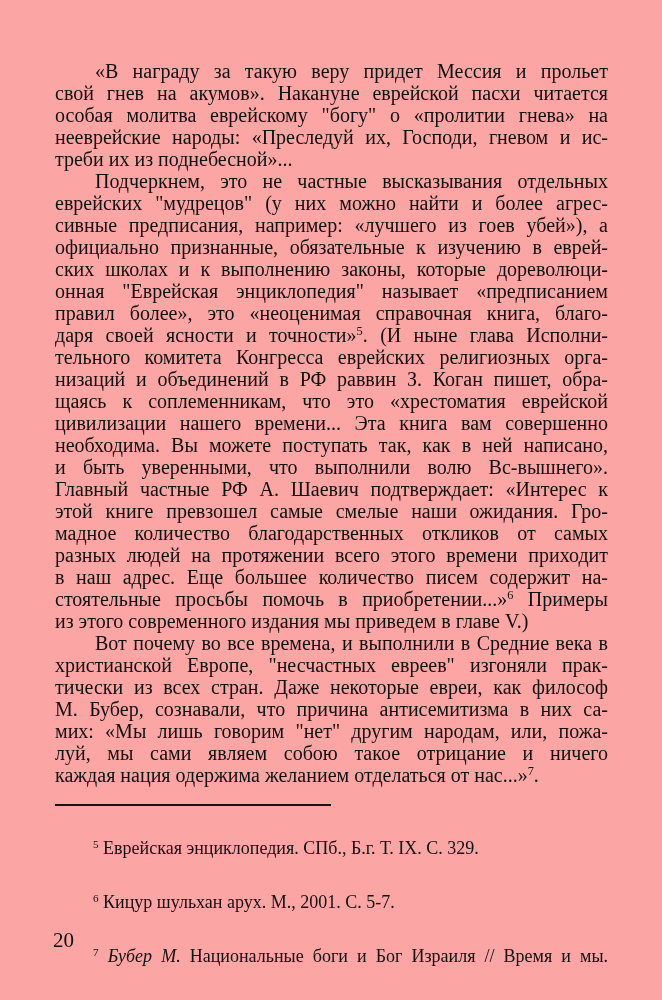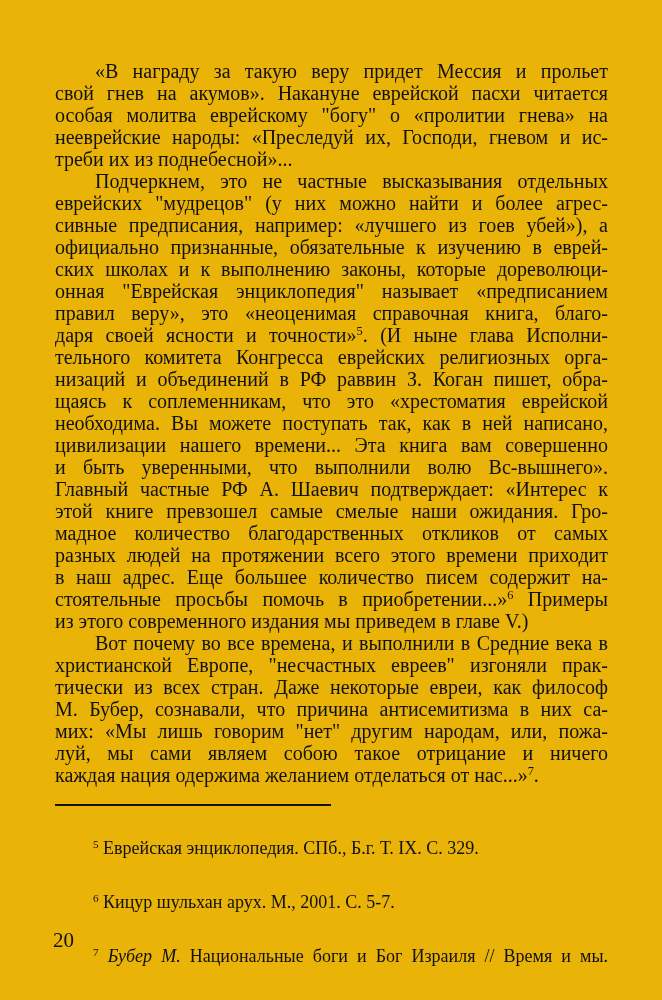--- a/index.html
+++ b/index.html
@@ -60,44 +60,44 @@
     left: 53px;
     top: 928px;
     font-size: 21px;
     line-height: 24px;
     text-align: right;
   }
 </style>
 </head>
 <body>
 
-<div class="page" style="background: #eab308; color: rgb(17, 17, 17);">
+<div class="page" style="background: #fca5a5; color: rgb(17, 17, 17);">
   <div class="content">
     <div class="body-text">
         <div class="para">
           <div class="line first">«В награду за такую веру придет Мессия и прольет</div>
           <div class="line">свой гнев на акумов». Накануне еврейской пасхи читается</div>
           <div class="line">особая молитва еврейскому "богу" о «пролитии гнева» на</div>
           <div class="line">нееврейские народы: «Преследуй их, Господи, гневом и ис-</div>
           <div class="line last">треби их из поднебесной»...</div>
         </div>
         <div class="para">
           <div class="line first">Подчеркнем, это не частные высказывания отдельных</div>
           <div class="line">еврейских "мудрецов" (у них можно найти и более агрес-</div>
           <div class="line">сивные предписания, например: «лучшего из гоев убей»), а</div>
           <div class="line">официально признанные, обязательные к изучению в еврей-</div>
           <div class="line">ских школах и к выполнению законы, которые дореволюци-</div>
           <div class="line">онная "Еврейская энциклопедия" называет «предписанием</div>
-          <div class="line">правил веру», это «неоценимая справочная книга, благо-</div>
+          <div class="line">правил более», это «неоценимая справочная книга, благо-</div>
           <div class="line">даря своей ясности и точности»<sup>5</sup>. (И ныне глава Исполни-</div>
           <div class="line">тельного комитета Конгресса еврейских религиозных орга-</div>
           <div class="line">низаций и объединений в РФ раввин З. Коган пишет, обра-</div>
           <div class="line">щаясь к соплеменникам, что это «хрестоматия еврейской</div>
+          <div class="line">цивилизации нашего времени... Эта книга вам совершенно</div>
           <div class="line">необходима. Вы можете поступать так, как в ней написано,</div>
-          <div class="line">цивилизации нашего времени... Эта книга вам совершенно</div>
           <div class="line">и быть уверенными, что выполнили волю Вс-вышнего».</div>
           <div class="line">Главный частные РФ А. Шаевич подтверждает: «Интерес к</div>
           <div class="line">этой книге превзошел самые смелые наши ожидания. Гро-</div>
           <div class="line">мадное количество благодарственных откликов от самых</div>
           <div class="line">разных людей на протяжении всего этого времени приходит</div>
           <div class="line">в наш адрес. Еще большее количество писем содержит на-</div>
           <div class="line">стоятельные просьбы помочь в приобретении...»<sup>6</sup> Примеры</div>
           <div class="line last">из этого современного издания мы приведем в главе V.)</div>
         </div>
         <div class="para">

